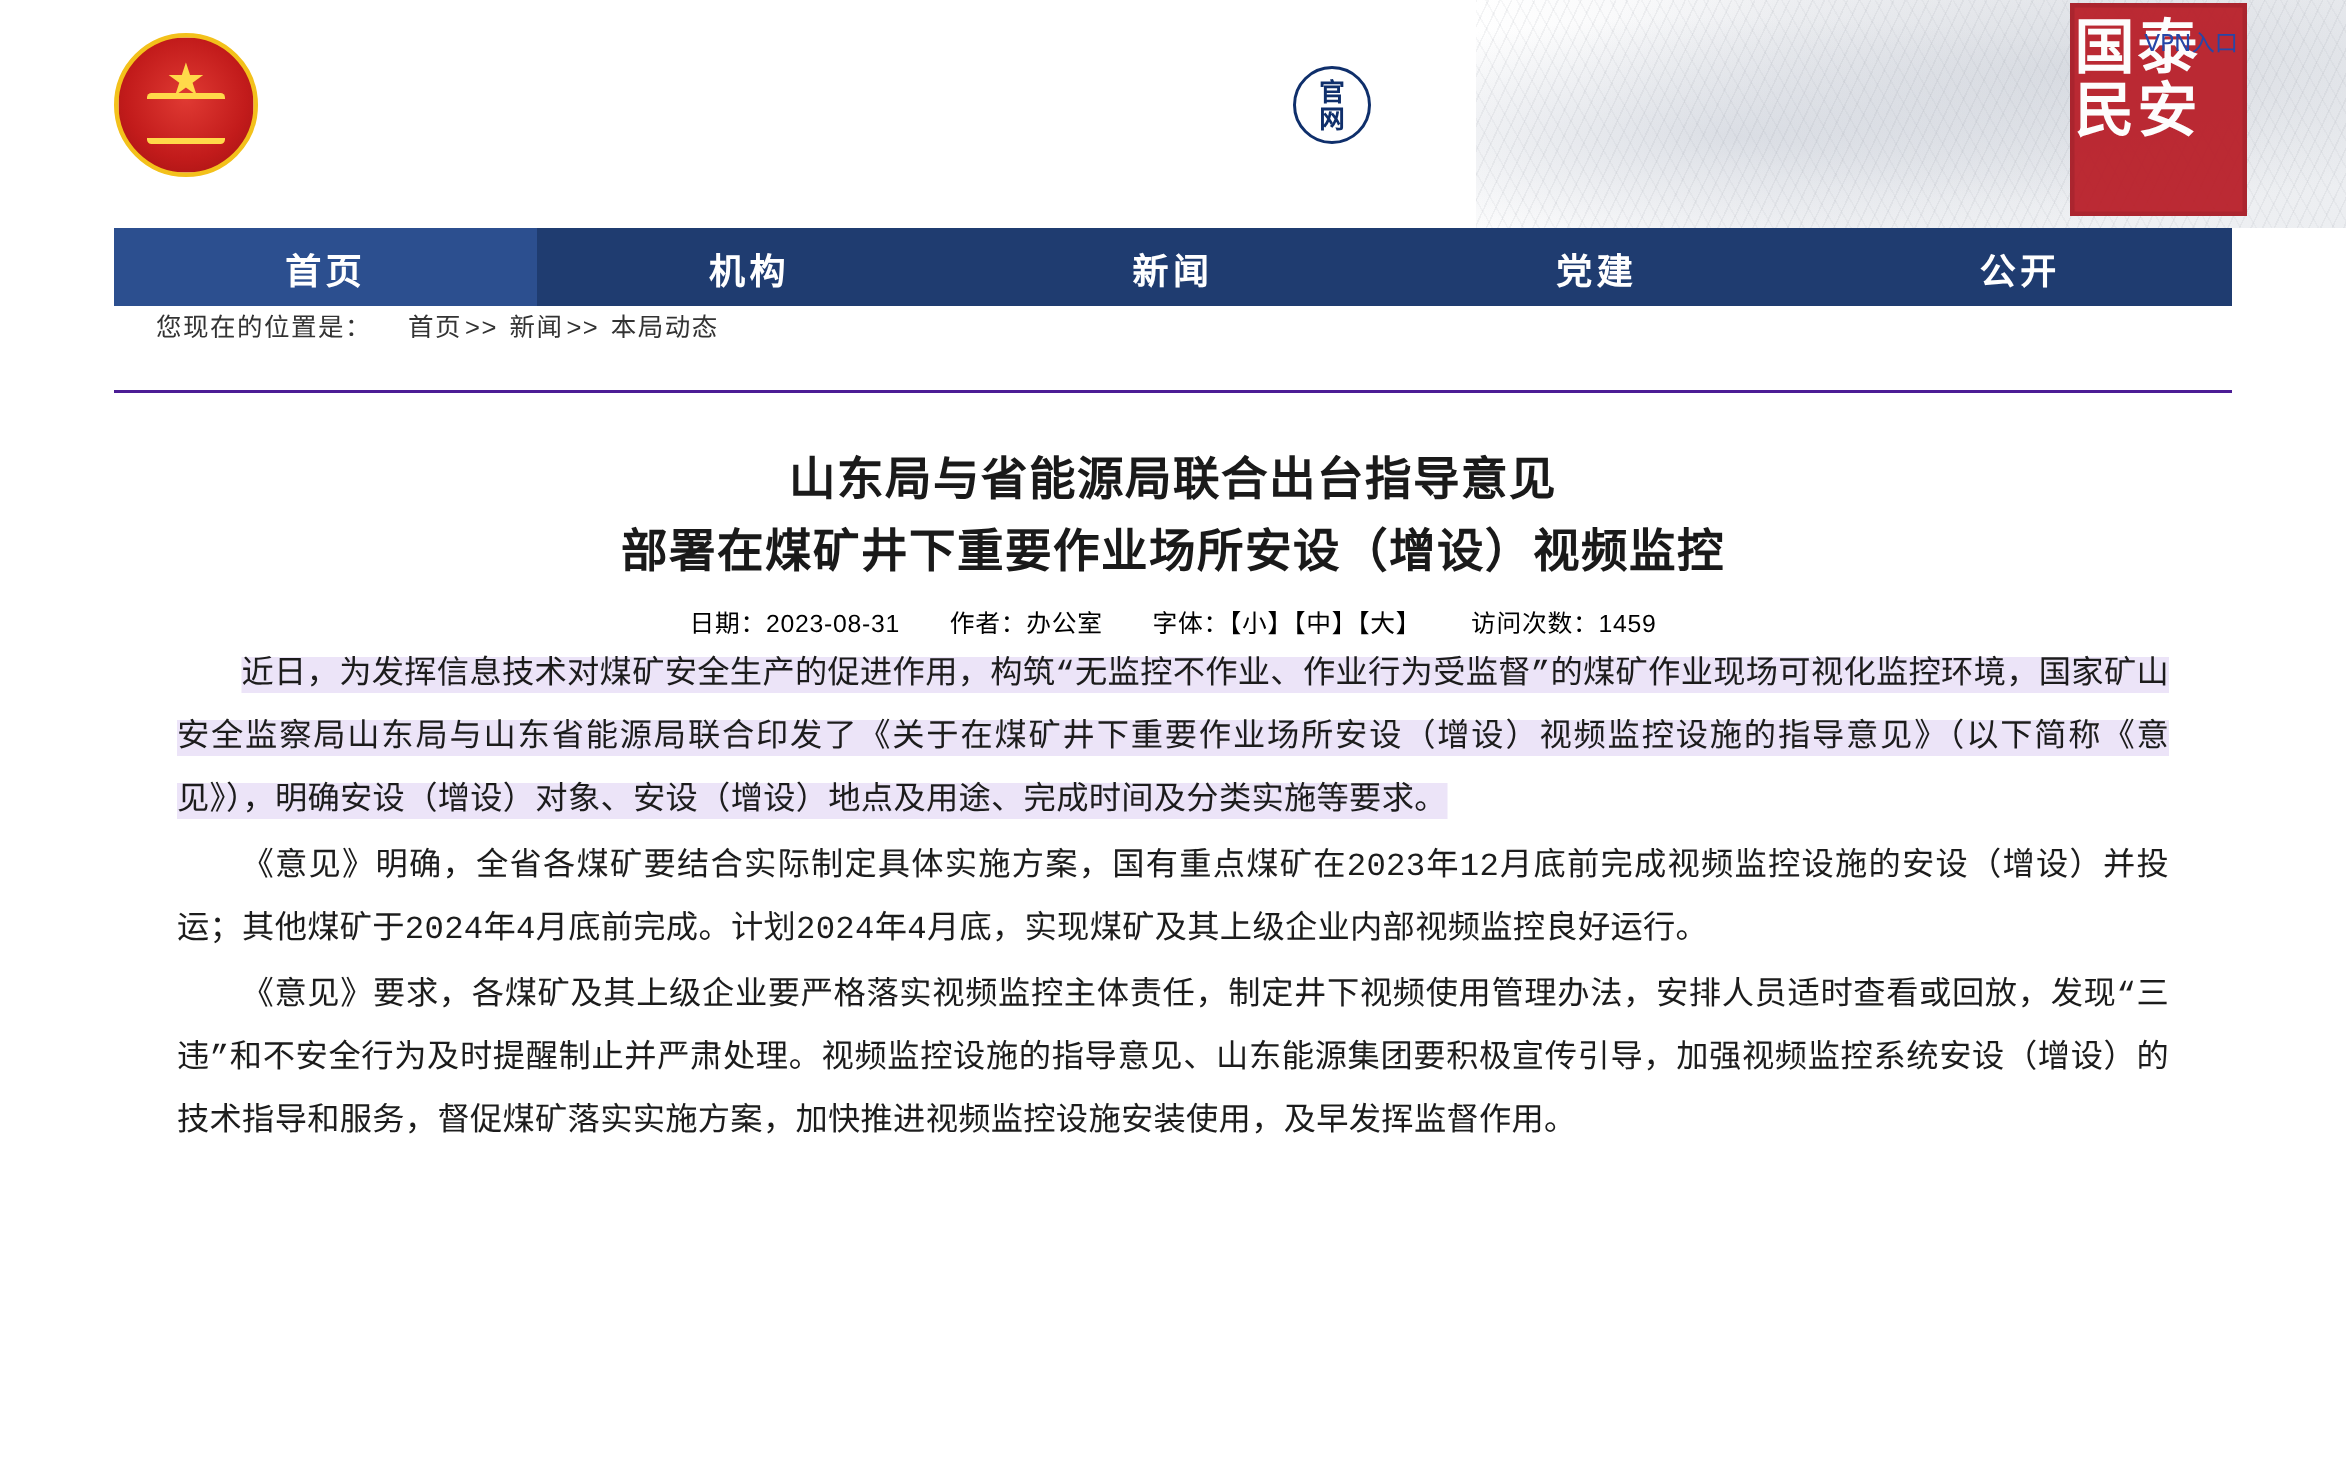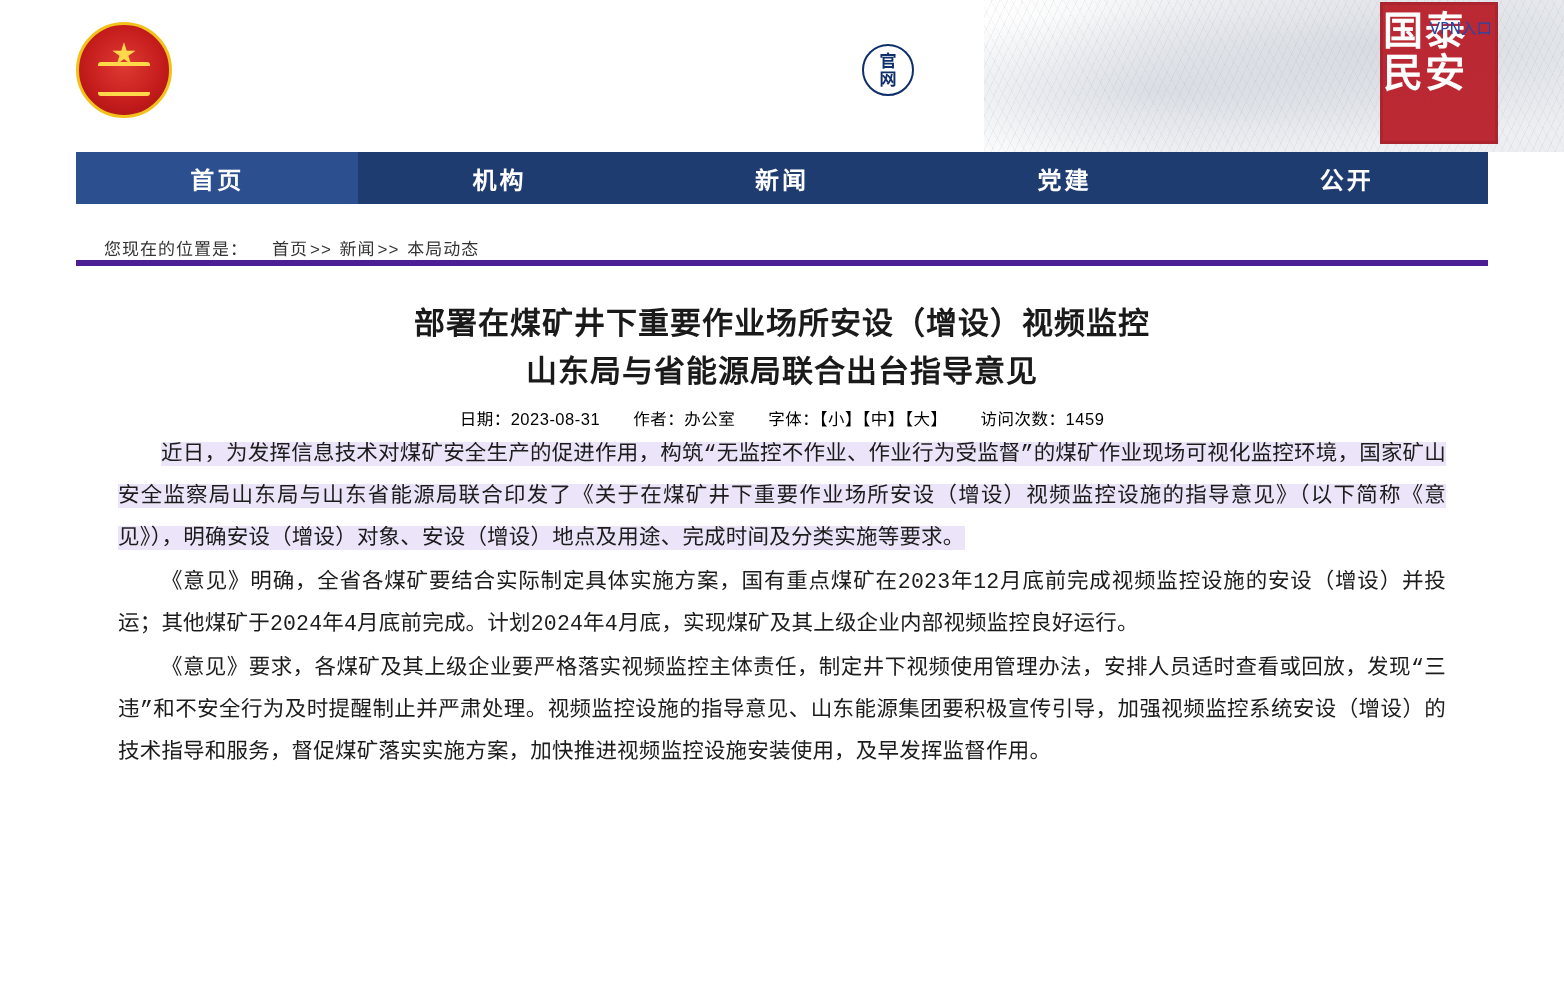--- a/index.html
+++ b/index.html
@@ -170,23 +170,23 @@
     border-right: 1px solid #3a568a0;
     font-family: "Liberation Serif", "DejaVu Serif", serif;
   }
   .nav-item:last-child { border-right: none; }
   .nav-item.active { background: #2c4f8f; }
 
   
   .crumb-bar {
     margin: 0 76px;
     height: 56px;
-    border-bottom: 6px solid #4c1d95;
+    border-bottom: 2px solid #4c1d95;
     display: flex;
-    align-items: flex-end;
+    align-items: flex-start;
     font-size: 17px;
     color: #333;
   }
   .crumb-label {
     margin-left: 28px;
     letter-spacing: 1px;
   }
   .crumb-path {
     margin-left: 24px;
     letter-spacing: 1px;
@@ -272,22 +272,22 @@
   <span class="crumb-label">您现在的位置是：</span>
   <span class="crumb-path">
     <a href="#">首页</a><span class="crumb-sep">&gt;&gt;</span>
     <a href="#">新闻</a><span class="crumb-sep">&gt;&gt;</span>
     <a href="#">本局动态</a>
   </span>
 </div>
 
 <div class="article">
   <div class="art-title">
+    <div>山东局与省能源局联合出台指导意见</div>
     <div>部署在煤矿井下重要作业场所安设（增设）视频监控</div>
-    <div>山东局与省能源局联合出台指导意见</div>
   </div>
 
   <div class="art-meta">
     <span class="meta-group">
       <span>日期：</span><span>2023-08-31</span>
     </span>
     <span class="meta-group">
       <span>作者：</span><span>办公室</span>
     </span>
     <span class="meta-group sizes">

